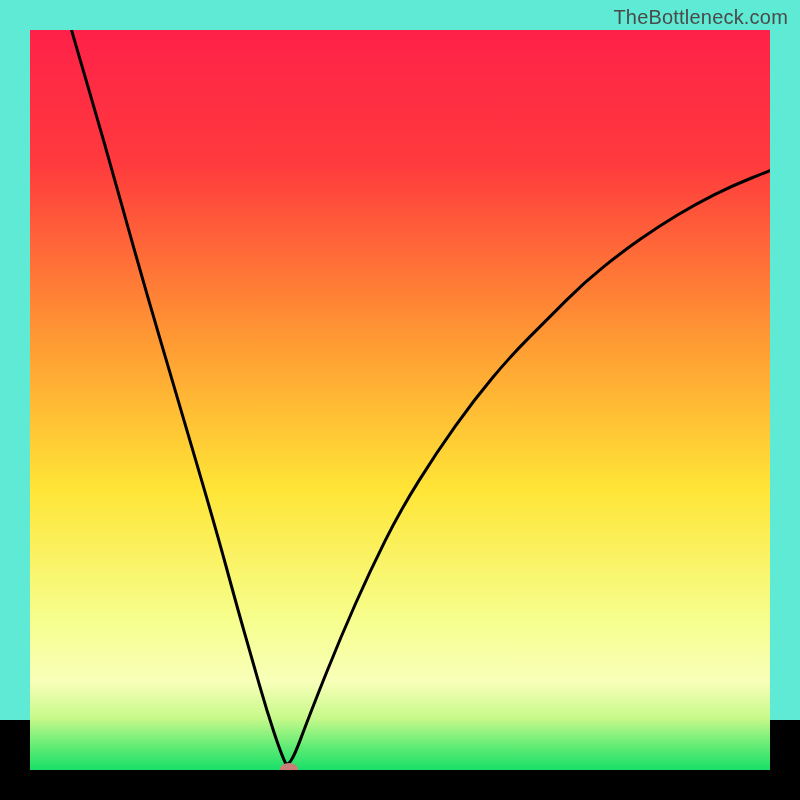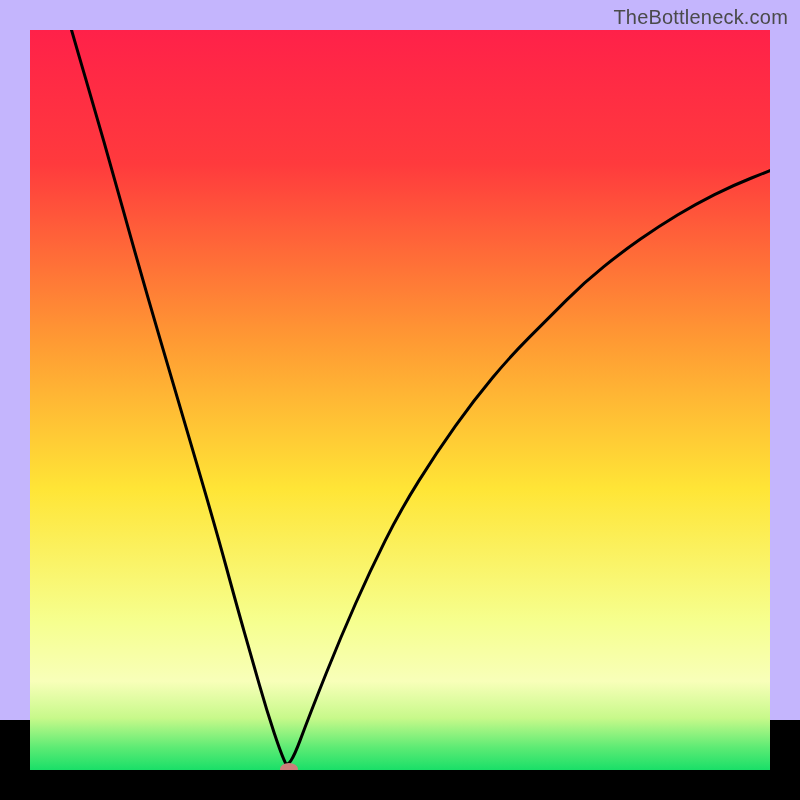--- a/index.html
+++ b/index.html
@@ -9,21 +9,21 @@
     background: #000;
     position: relative;
     font-family: Arial, sans-serif;
   }
   .frame {
     position: absolute;
     top: 0;
     left: 0;
     width: 800px;
     height: 720px;
-    background: #c4b5fd;
+    background: #5eead4;
   }
   .plot-area {
     position: absolute;
     top: 30px;
     left: 30px;
     width: 740px;
     height: 740px;
     overflow: hidden;
   }
   .gradient-bg {

